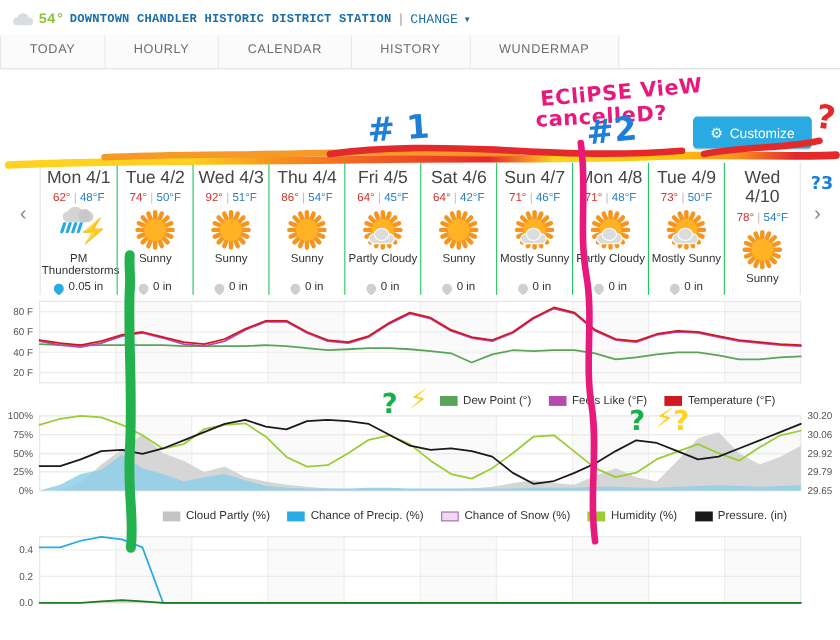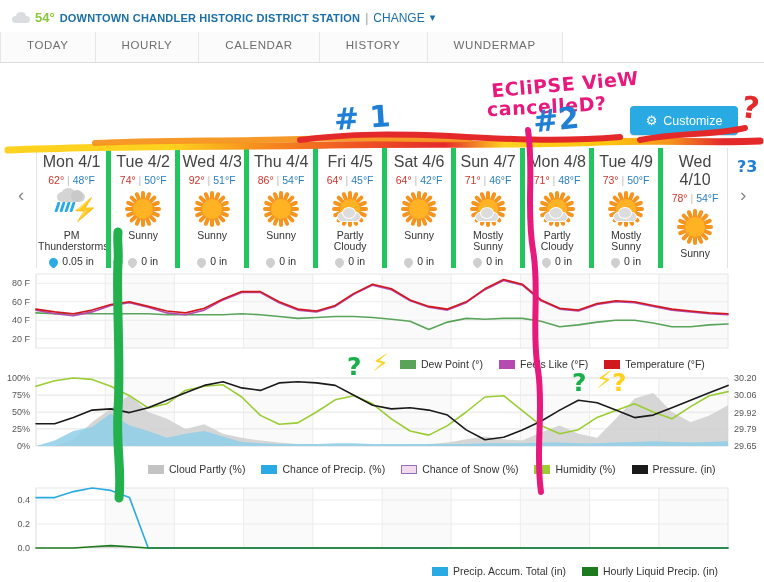--- a/index.html
+++ b/index.html
@@ -13,21 +13,21 @@
     position: relative;
   }
   .page { position:relative; width:764px; height:582px; overflow:hidden; }
 
   
   .hdr { padding: 6px 10px 0 10px; }
   .hdr-row1 { display:flex; align-items:center; gap:8px; }
   .title { font-size:21px; color:#3b3b3b; font-weight:400; letter-spacing:-0.2px;
            font-family:"Liberation Sans", sans-serif; white-space:nowrap; }
   .star-icon, .home-icon { color:#c9c9c9; font-size:20px; line-height:20px; }
-  .hdr-row2 { display:flex; align-items:center; gap:5px; margin-top:4px; padding-left:2px;}
+  .hdr-row2 { display:flex; align-items:center; gap:5px; margin-top:4px; padding-left:2px;font-family:Liberation Mono, monospace;}
   .cloud-glyph { width:18px; height:11px; position:relative; display:inline-block; }
   .cloud-glyph:before{ content:""; position:absolute; left:0; bottom:0; width:18px; height:7px;
      background:#d9dde0; border-radius:4px;}
   .cloud-glyph:after{ content:""; position:absolute; left:4px; bottom:3px; width:10px; height:8px;
      background:#d9dde0; border-radius:50%;}
   .cur-temp { color:#8cc63e; font-weight:bold; font-size:13px; }
   .station { color:#1a6fa8; font-weight:bold; font-size:11px; letter-spacing:0.2px; }
   .pipe { color:#999; font-size:12px; }
   .change { color:#1a6fa8; font-size:12px; }
   .chev { color:#1a6fa8; font-size:11px; }
@@ -49,21 +49,21 @@
   }
   .gear { font-size:13px; }
 
   
   .fc-wrap { position:absolute; left:0; top:148px; width:764px; height:120px; }
   .nav-arrow { position:absolute; top:36px; font-size:19px; color:#888; cursor:pointer; }
   .nav-left { left:18px; }
   .nav-right { left:740px; }
   .fc-grid { position:absolute; left:36px; top:0; width:692px; display:flex;
              border:1px solid #e3e3e3; border-top:none; background:#fff;}
-  .fc-col { width:69.2px; border-left:5px solid #22c55e; text-align:center; padding-top:3px;
+  .fc-col { width:69.2px; border-left:1px solid #22c55e; text-align:center; padding-top:3px;
             position:relative; }
   .fc-col:first-child { border-left:none; }
   .fc-day { font-size:16px; color:#444; padding:2px 0 3px; }
   .fc-temps { font-size:10.5px; padding-bottom:2px; }
   .t-hi { color:#d0342c; }
   .t-lo { color:#2a7fc1; }
   .t-sep { color:#bbb; }
   .fc-icon { height:42px; display:flex; align-items:center; justify-content:center; }
   .fc-cond { font-size:10.5px; color:#333; line-height:11px; min-height:22px; padding:0 1px;}
   .fc-precip { font-size:10.5px; color:#333; display:flex; align-items:center;
@@ -592,30 +592,20 @@
         <text x="30" y="69" font-size="9" font-family="&quot;Liberation Sans&quot;, sans-serif" fill="#555" text-anchor="end">0.0</text>
         <line x1="36" y1="42" x2="728" y2="42" stroke="#ececec" stroke-width="1"></line>
         <text x="30" y="45" font-size="9" font-family="&quot;Liberation Sans&quot;, sans-serif" fill="#555" text-anchor="end">0.2</text>
         <line x1="36" y1="18" x2="728" y2="18" stroke="#ececec" stroke-width="1"></line>
         <text x="30" y="21" font-size="9" font-family="&quot;Liberation Sans&quot;, sans-serif" fill="#555" text-anchor="end">0.4</text>
         <path d="M36.0,66.0 L54.7,66.0 L73.4,66.0 L92.1,64.8 L110.8,63.6 L129.5,64.8 L148.2,66.0 L166.9,66.0 L185.6,66.0 L204.3,66.0 L223.0,66.0 L241.7,66.0 L260.4,66.0 L279.1,66.0 L297.8,66.0 L316.5,66.0 L335.2,66.0 L353.9,66.0 L372.6,66.0 L391.4,66.0 L410.1,66.0 L428.8,66.0 L447.5,66.0 L466.2,66.0 L484.9,66.0 L503.6,66.0 L522.3,66.0 L541.0,66.0 L559.7,66.0 L578.4,66.0 L597.1,66.0 L615.8,66.0 L634.5,66.0 L653.2,66.0 L671.9,66.0 L690.6,66.0 L709.3,66.0 L728.0,66.0 L728,66 L36,66 Z" fill="#cfcfcf" stroke="none" opacity="0.85"></path>
         <path d="M36.0,15.6 L54.7,15.6 L73.4,9.6 L92.1,6.0 L110.8,8.4 L129.5,15.6 L148.2,66.0 L166.9,66.0 L185.6,66.0 L204.3,66.0 L223.0,66.0 L241.7,66.0 L260.4,66.0 L279.1,66.0 L297.8,66.0 L316.5,66.0 L335.2,66.0 L353.9,66.0 L372.6,66.0 L391.4,66.0 L410.1,66.0 L428.8,66.0 L447.5,66.0 L466.2,66.0 L484.9,66.0 L503.6,66.0 L522.3,66.0 L541.0,66.0 L559.7,66.0 L578.4,66.0 L597.1,66.0 L615.8,66.0 L634.5,66.0 L653.2,66.0 L671.9,66.0 L690.6,66.0 L709.3,66.0 L728.0,66.0" fill="none" stroke="#29aae2" stroke-width="1.6" stroke-linejoin="round" stroke-linecap="round"></path>
         <path d="M36.0,66.0 L54.7,66.0 L73.4,66.0 L92.1,64.8 L110.8,63.6 L129.5,64.8 L148.2,66.0 L166.9,66.0 L185.6,66.0 L204.3,66.0 L223.0,66.0 L241.7,66.0 L260.4,66.0 L279.1,66.0 L297.8,66.0 L316.5,66.0 L335.2,66.0 L353.9,66.0 L372.6,66.0 L391.4,66.0 L410.1,66.0 L428.8,66.0 L447.5,66.0 L466.2,66.0 L484.9,66.0 L503.6,66.0 L522.3,66.0 L541.0,66.0 L559.7,66.0 L578.4,66.0 L597.1,66.0 L615.8,66.0 L634.5,66.0 L653.2,66.0 L671.9,66.0 L690.6,66.0 L709.3,66.0 L728.0,66.0" fill="none" stroke="#1e7a1e" stroke-width="1.6" stroke-linejoin="round" stroke-linecap="round"></path>
       </svg>
   </div>
-  <div class="legend" style="left:432px; top:565px;">
-    <span class="item">
-      <i class="swatch" style="background:#29aae2"></i>
-      <span>Precip. Accum. Total (in)</span>
-    </span>
-    <span class="item">
-      <i class="swatch" style="background:#1e7a1e"></i>
-      <span>Hourly Liquid Precip. (in)</span>
-    </span>
-  </div>
 
   <svg class="ann" style="left:0; top:0;" width="764" height="582">
     <defs>
       <linearGradient id="gradHoriz" x1="0" y1="0" x2="1" y2="0">
         <stop offset="0%" stop-color="#ffd21f"></stop>
         <stop offset="22%" stop-color="#ffd21f"></stop>
         <stop offset="32%" stop-color="#f6941d"></stop>
         <stop offset="45%" stop-color="#f05a22"></stop>
         <stop offset="58%" stop-color="#e4292b"></stop>
         <stop offset="66%" stop-color="#ffd21f"></stop>

